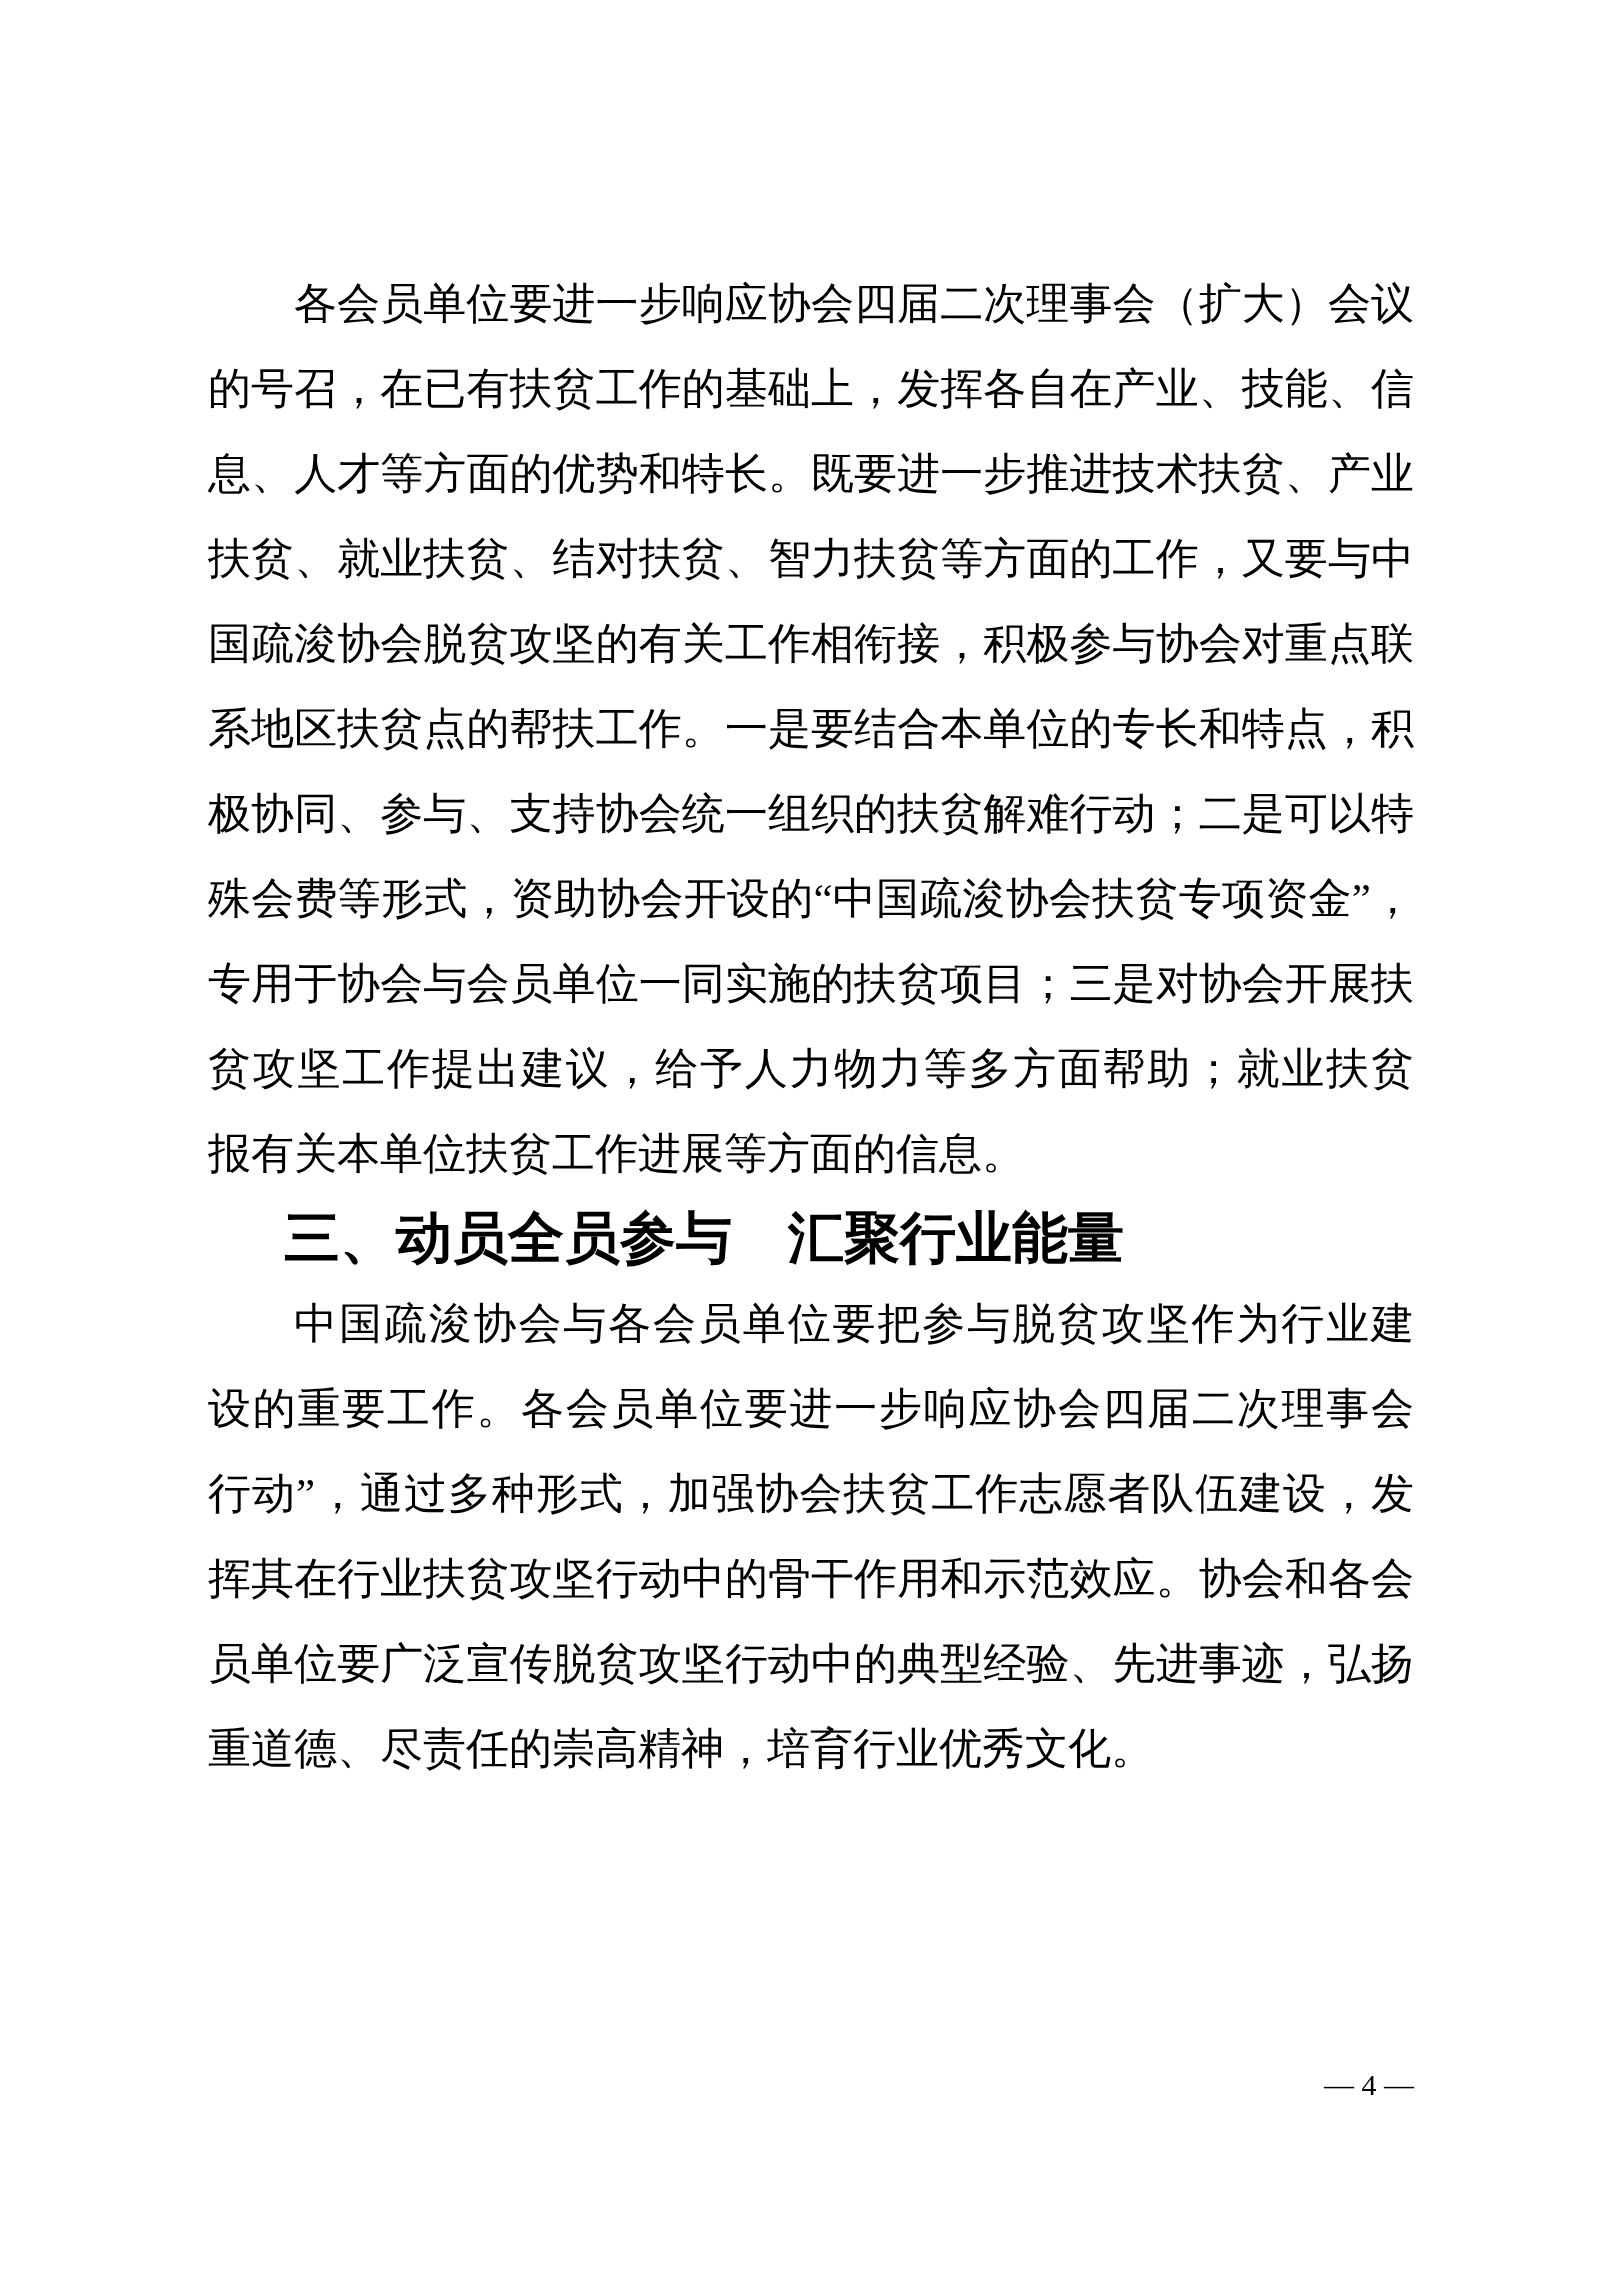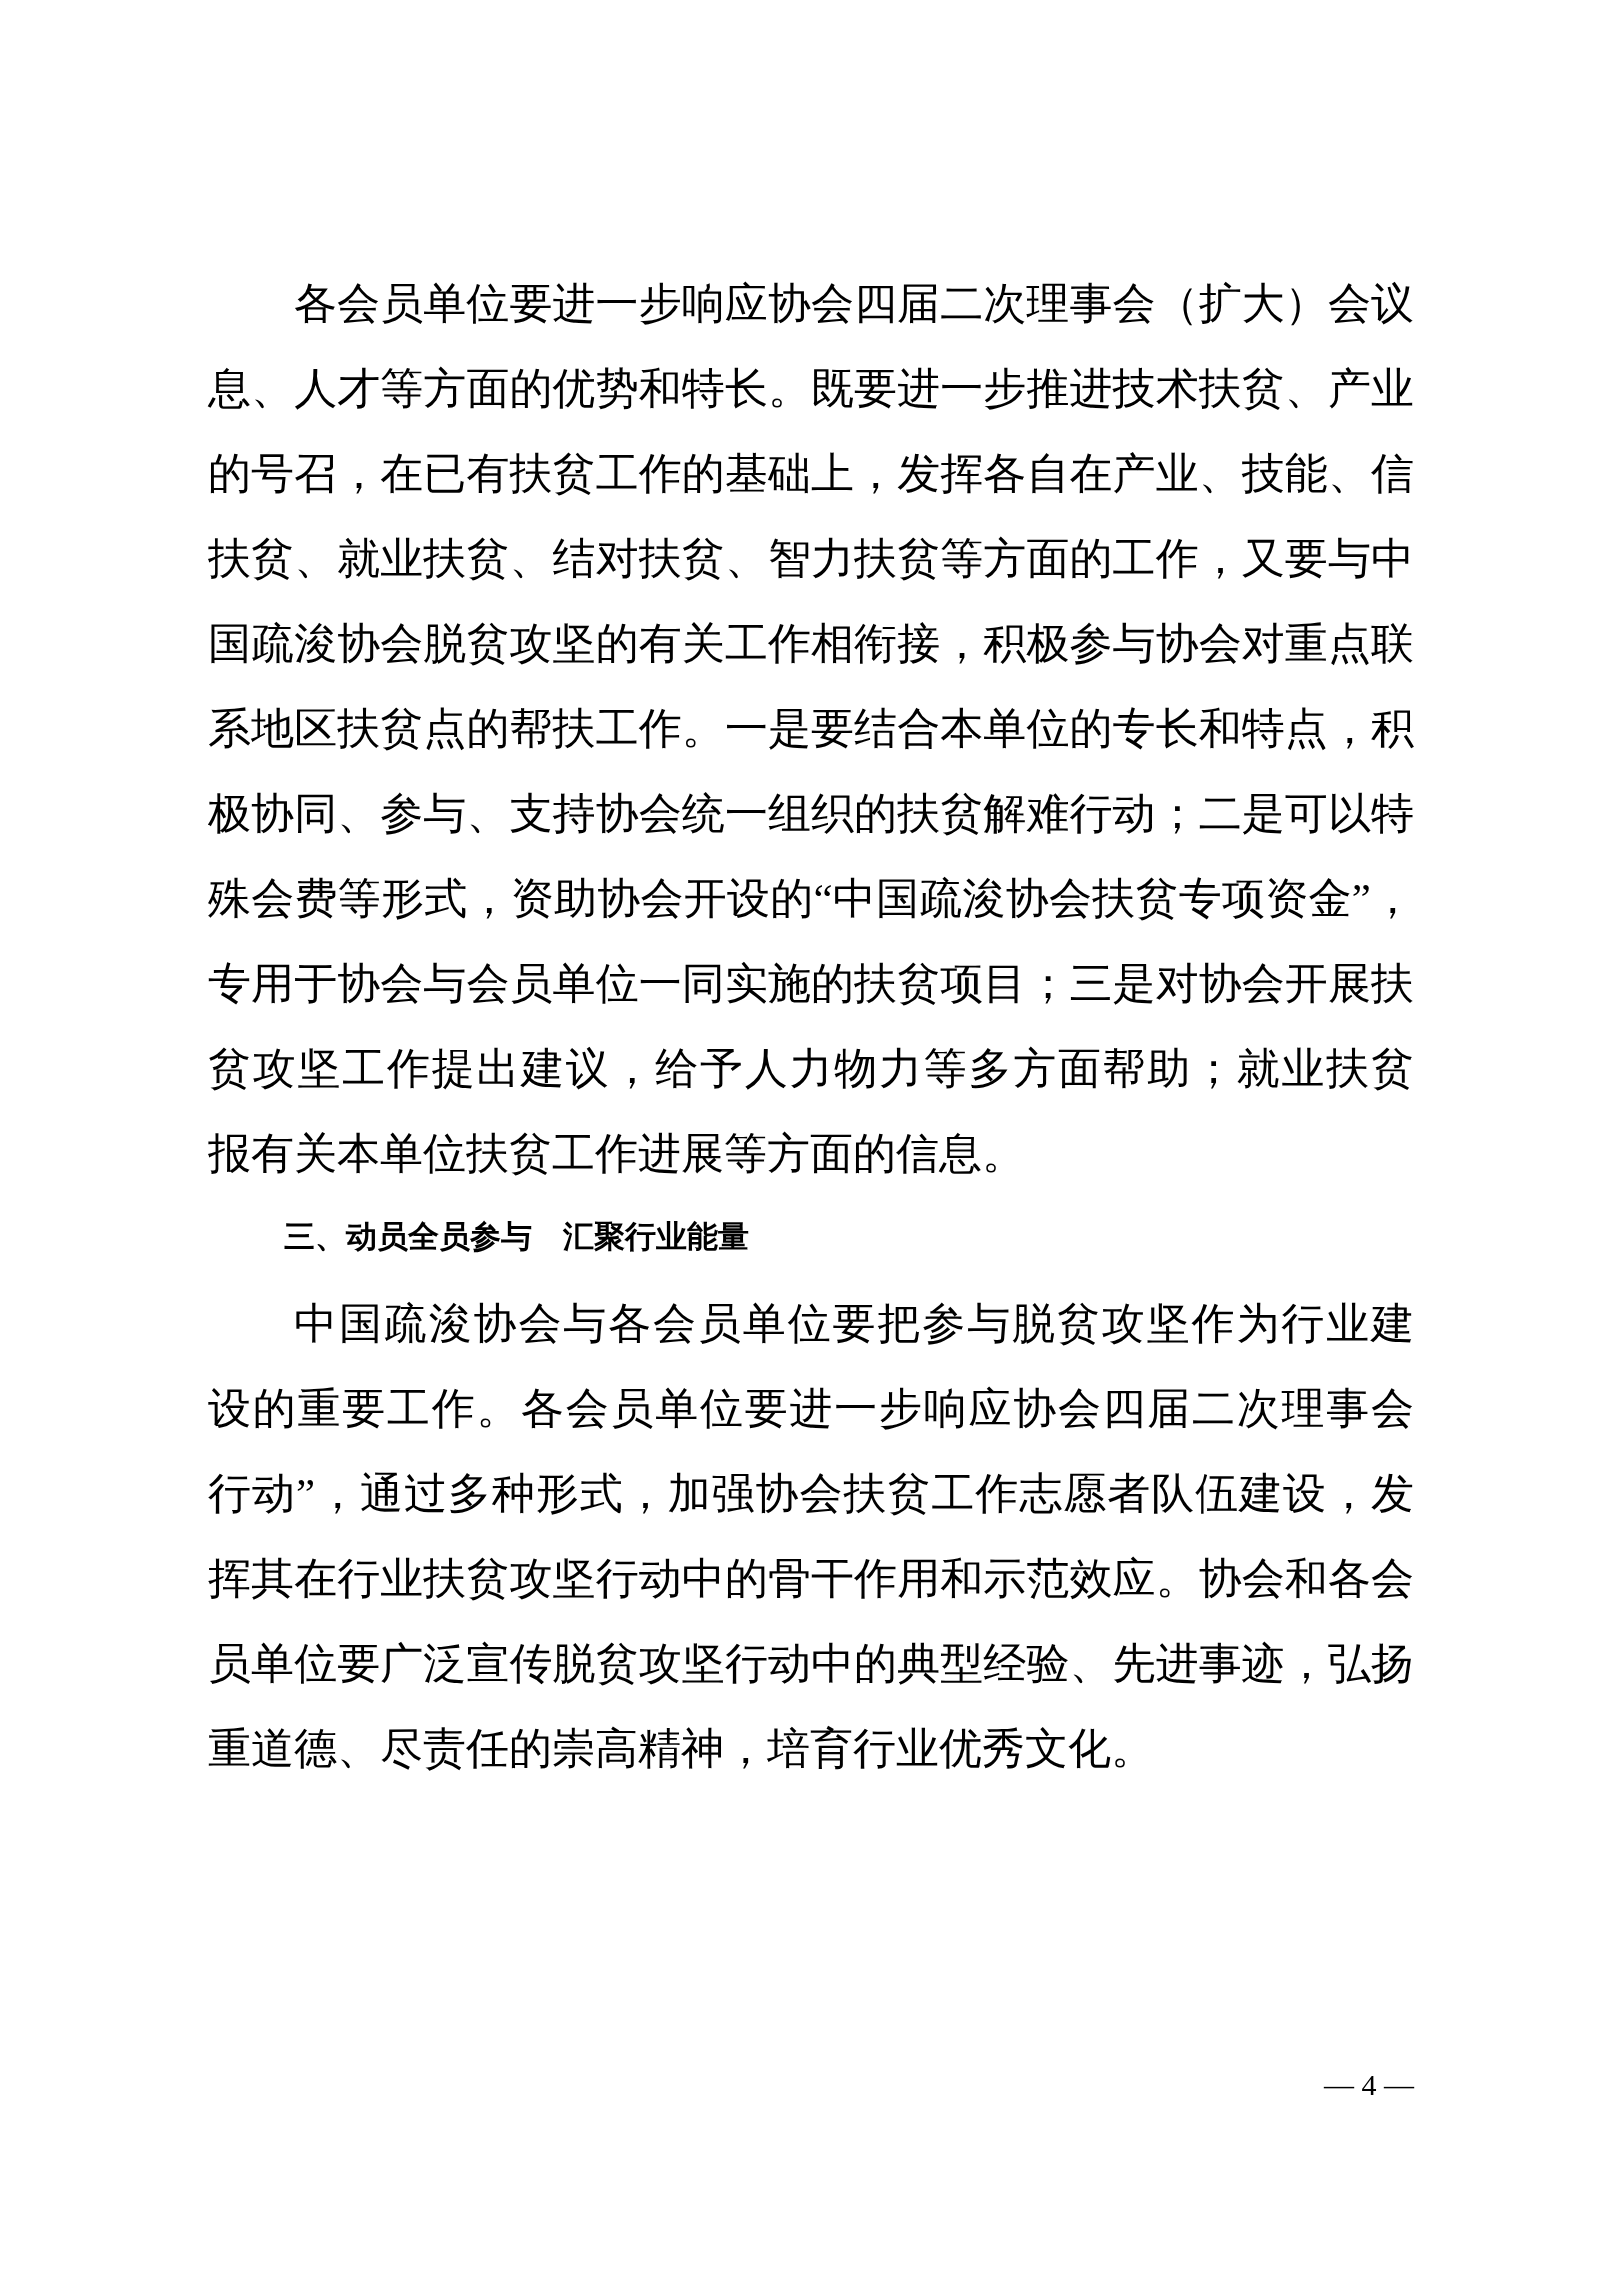--- a/index.html
+++ b/index.html
@@ -40,23 +40,23 @@
   
   .ind {
     text-indent: 86px;
   }
   
   .plain {
     text-align: center;
     text-align-last: left;
   }
   .heading {
-    font-family: Liberation Mono, monospace;
+    font-family: Liberation Serif, serif;
     font-weight: 700;
-    font-size: 31px;
+    font-size: 56px;
     text-align: left;
     text-align-last: left;
     text-indent: 76px;
   }
   .footer {
     position: absolute;
     left: 208px;
     top: 2059px;
     width: 1206px;
     text-align: right;
@@ -66,22 +66,22 @@
     color: #000000;
   }
 </style>
 </head>
 <body>
 
 <div class="page">
   <div class="body-block">
 
     <p class="ln ind fit">各会员单位要进一步响应协会四届二次理事会（扩大）会议</p>
+    <p class="ln fit">的号召，在已有扶贫工作的基础上，发挥各自在产业、技能、信</p>
     <p class="ln fit">息、人才等方面的优势和特长。既要进一步推进技术扶贫、产业</p>
-    <p class="ln fit">的号召，在已有扶贫工作的基础上，发挥各自在产业、技能、信</p>
     <p class="ln fit">扶贫、就业扶贫、结对扶贫、智力扶贫等方面的工作，又要与中</p>
     <p class="ln fit">国疏浚协会脱贫攻坚的有关工作相衔接，积极参与协会对重点联</p>
     <p class="ln fit">系地区扶贫点的帮扶工作。一是要结合本单位的专长和特点，积</p>
     <p class="ln fit">极协同、参与、支持协会统一组织的扶贫解难行动；二是可以特</p>
     <p class="ln fit">殊会费等形式，资助协会开设的“中国疏浚协会扶贫专项资金”，</p>
     <p class="ln fit">专用于协会与会员单位一同实施的扶贫项目；三是对协会开展扶</p>
     <p class="ln fit">贫攻坚工作提出建议，给予人力物力等多方面帮助；就业扶贫</p>
     <p class="ln plain">报有关本单位扶贫工作进展等方面的信息。</p>
 
     <h2 class="ln heading">三、动员全员参与　汇聚行业能量</h2>

